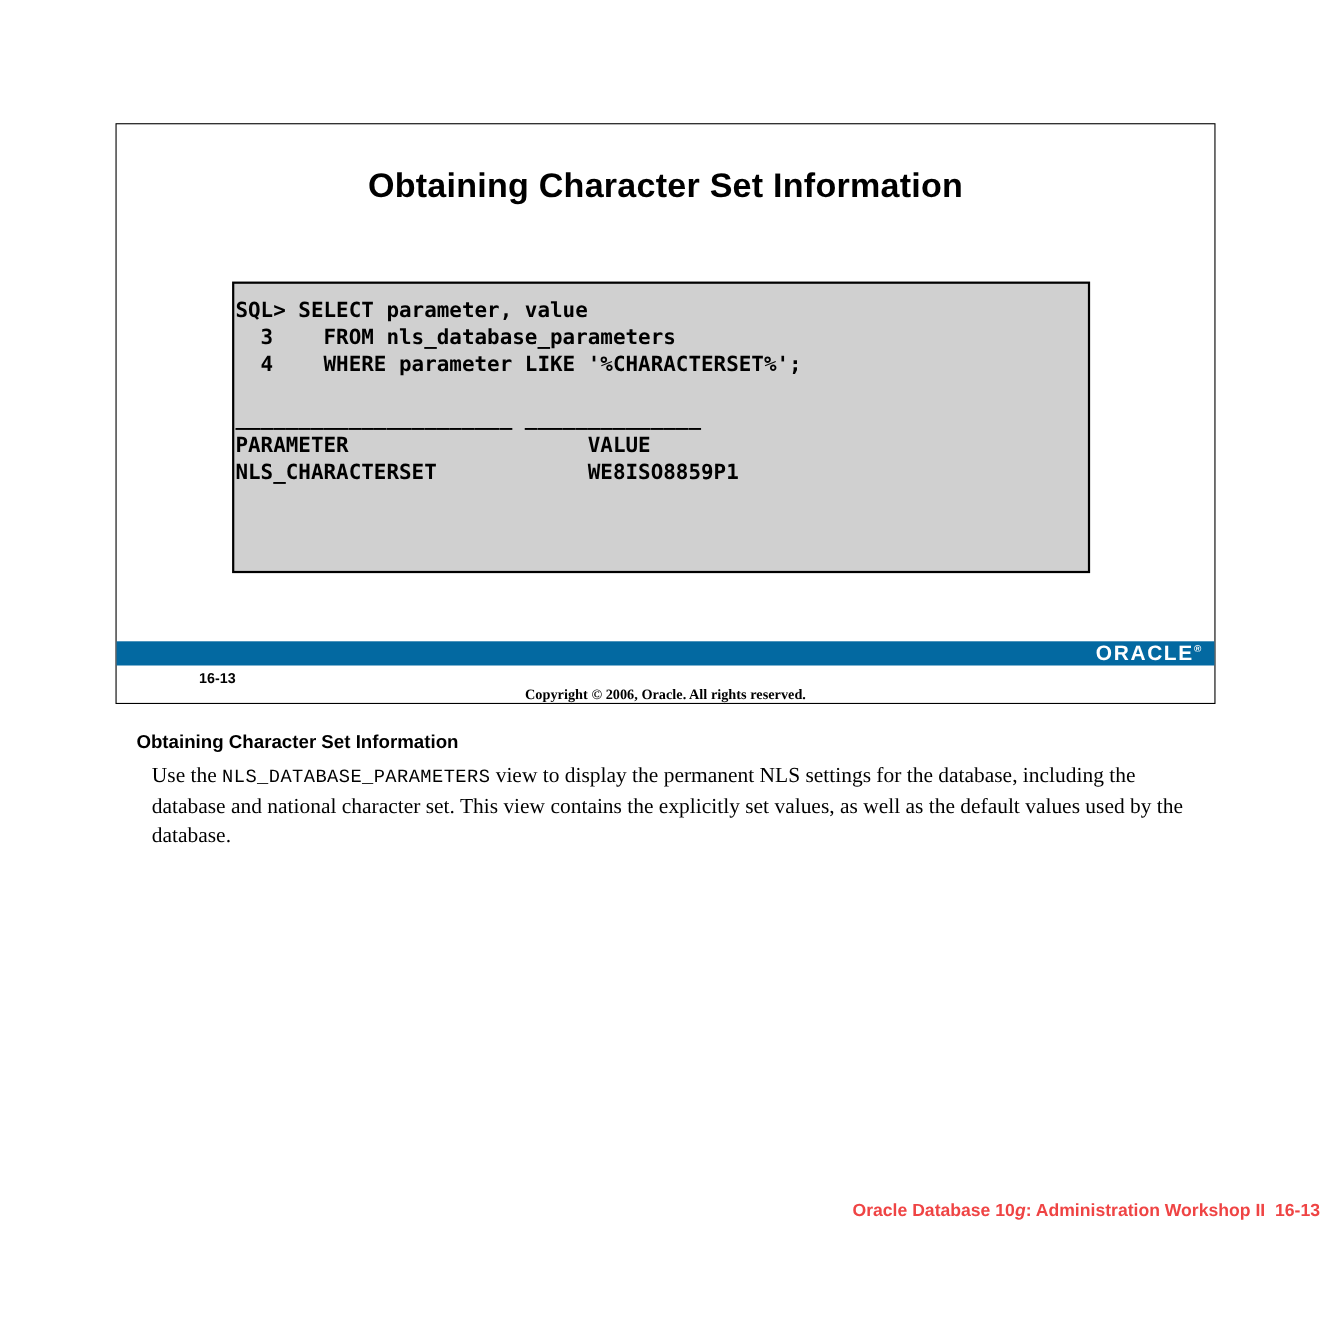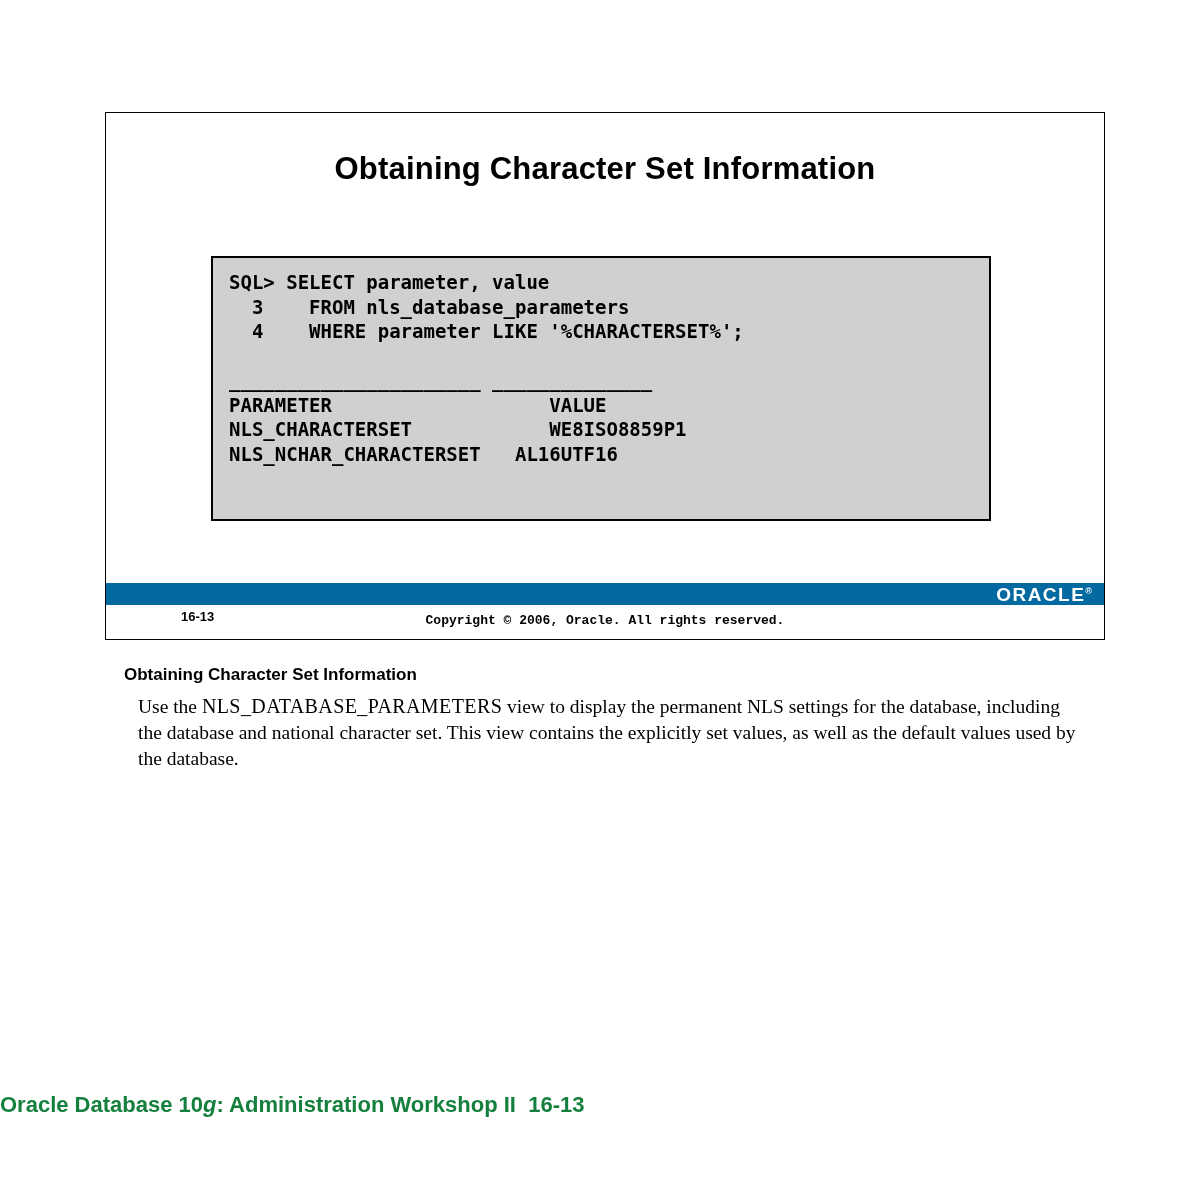--- a/index.html
+++ b/index.html
@@ -44,21 +44,21 @@
   
   .code-box {
     position: absolute;
     left: 105px;
     top: 143px;
     width: 780px;
     height: 265px;
     background: #d0d0d0;
     border: 2px solid #000000;
     box-sizing: border-box;
-    padding: 12px 0 0 16px;
+    padding: 12px 0 0 1px;
   }
   .code-line {
     font-family: "DejaVu Sans Mono", monospace;
     font-weight: bold;
     font-size: 19px;
     line-height: 24.5px;
     white-space: pre;
     color: #000000;
   }
   .code-line.blank {
@@ -101,24 +101,24 @@
     left: 75px;
     top: 0;
     font-family: "Liberation Sans", sans-serif;
     font-size: 13px;
     font-weight: bold;
     color: #000000;
   }
   .copyright {
     position: absolute;
     left: 0;
-    top: 4px;
+    top: 14px;
     width: 100%;
     text-align: center;
-    font-family: Liberation Mono, monospace;
+    font-family: Liberation Serif, serif;
     font-size: 13px;
     font-weight: bold;
     color: #000000;
   }
 
   
   .notes {
     position: absolute;
     left: 124px;
     top: 665px;
@@ -133,36 +133,36 @@
   }
   .notes-body {
     margin-left: 14px;
     font-family: "Liberation Serif", serif;
     font-size: 19.5px;
     line-height: 26px;
     color: #000000;
     text-align: left;
   }
   .notes-body .mono {
-    font-family: Liberation Serif, serif;
-    font-size: 20px;
+    font-family: Liberation Mono, monospace;
+    font-size: 17px;
     letter-spacing: 0.4px;
   }
 
   
   .doc-footer {
     position: absolute;
     left: 0;
     top: 1092px;
     width: 100%;
-    text-align: left;
-    font-family: "Liberation Sans", sans-serif;
-    font-weight: bold;
-    font-size: 22px;
-    color: #15803d;
+    text-align: right;
+    font-family: "Liberation Sans", sans-serif;
+    font-weight: bold;
+    font-size: 16px;
+    color: #ef4444;
   }
   .doc-footer .ital {
     font-style: italic;
     font-weight: bold;
   }
 </style>
 </head>
 <body>
 
 <div class="slide">
@@ -170,21 +170,20 @@
   <div class="slide-title">Obtaining Character Set Information</div>
 
   <div class="code-box">
     <div class="code-line">SQL&gt; SELECT parameter, value</div>
     <div class="code-line">  3    FROM nls_database_parameters</div>
     <div class="code-line">  4    WHERE parameter LIKE '%CHARACTERSET%';</div>
     <div class="code-line blank"></div>
     <div class="code-line">______________________ ______________</div>
     <div class="code-line">PARAMETER                   VALUE</div>
     <div class="code-line">NLS_CHARACTERSET            WE8ISO8859P1</div>
-    <div class="code-line">NLS_NCHAR_CHARACTERSET   AL16UTF16</div>
     <div class="code-line blank"></div>
   </div>
 
   <div class="red-bar">
     <div class="oracle-logo">
       <span>ORACLE</span><span class="tm">®</span>
     </div>
   </div>
 
   <div class="slide-footer">

